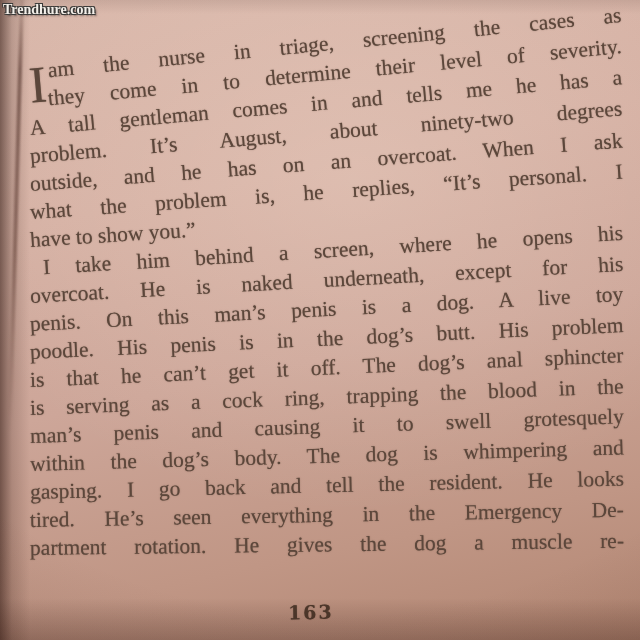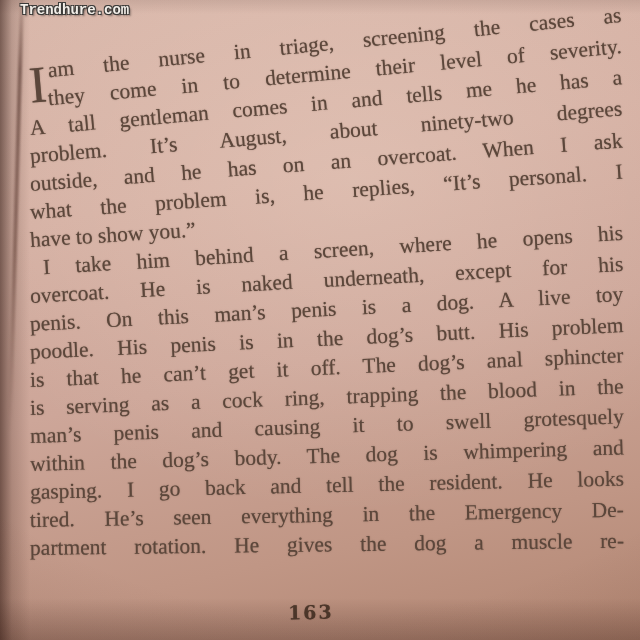--- a/index.html
+++ b/index.html
@@ -20,22 +20,22 @@
       linear-gradient(0deg, rgba(50,24,17,0.28) 0px, rgba(50,24,17,0.0) 42px),
       linear-gradient(180deg, rgba(40,20,14,0.10) 0px, rgba(40,20,14,0.0) 14px);
   }
   .crease {
     position: absolute; left: 14px; top: -8px; width: 4px; height: 440px;
     background: linear-gradient(180deg, rgba(62,30,22,0.05) 0%, rgba(62,30,22,0.50) 18%, rgba(74,38,28,0.42) 60%, rgba(74,38,28,0.0) 100%);
     transform: rotate(1.6deg); filter: blur(1.1px); z-index: 4; pointer-events: none;
   }
 
   .watermark {
-    position: absolute; top: 2px; left: 20px; z-index: 6;
-    font-family: Liberation Mono, monospace;
+    position: absolute; top: 2px; left: 3px; z-index: 6;
+    font-family: Liberation Serif, serif;
     font-weight: bold; font-size: 14px; letter-spacing: 0px;
     color: #f3efe9;
     text-shadow:
       -1px -1px 0 #3a3a38, 1px -1px 0 #3a3a38,
       -1px 1px 0 #3a3a38, 1px 1px 0 #3a3a38,
       2px 2px 2px rgba(0,0,0,0.45);
   }
 
   .page-text {
     position: absolute; left: 30px; top: 58px; width: 594px; z-index: 2;

